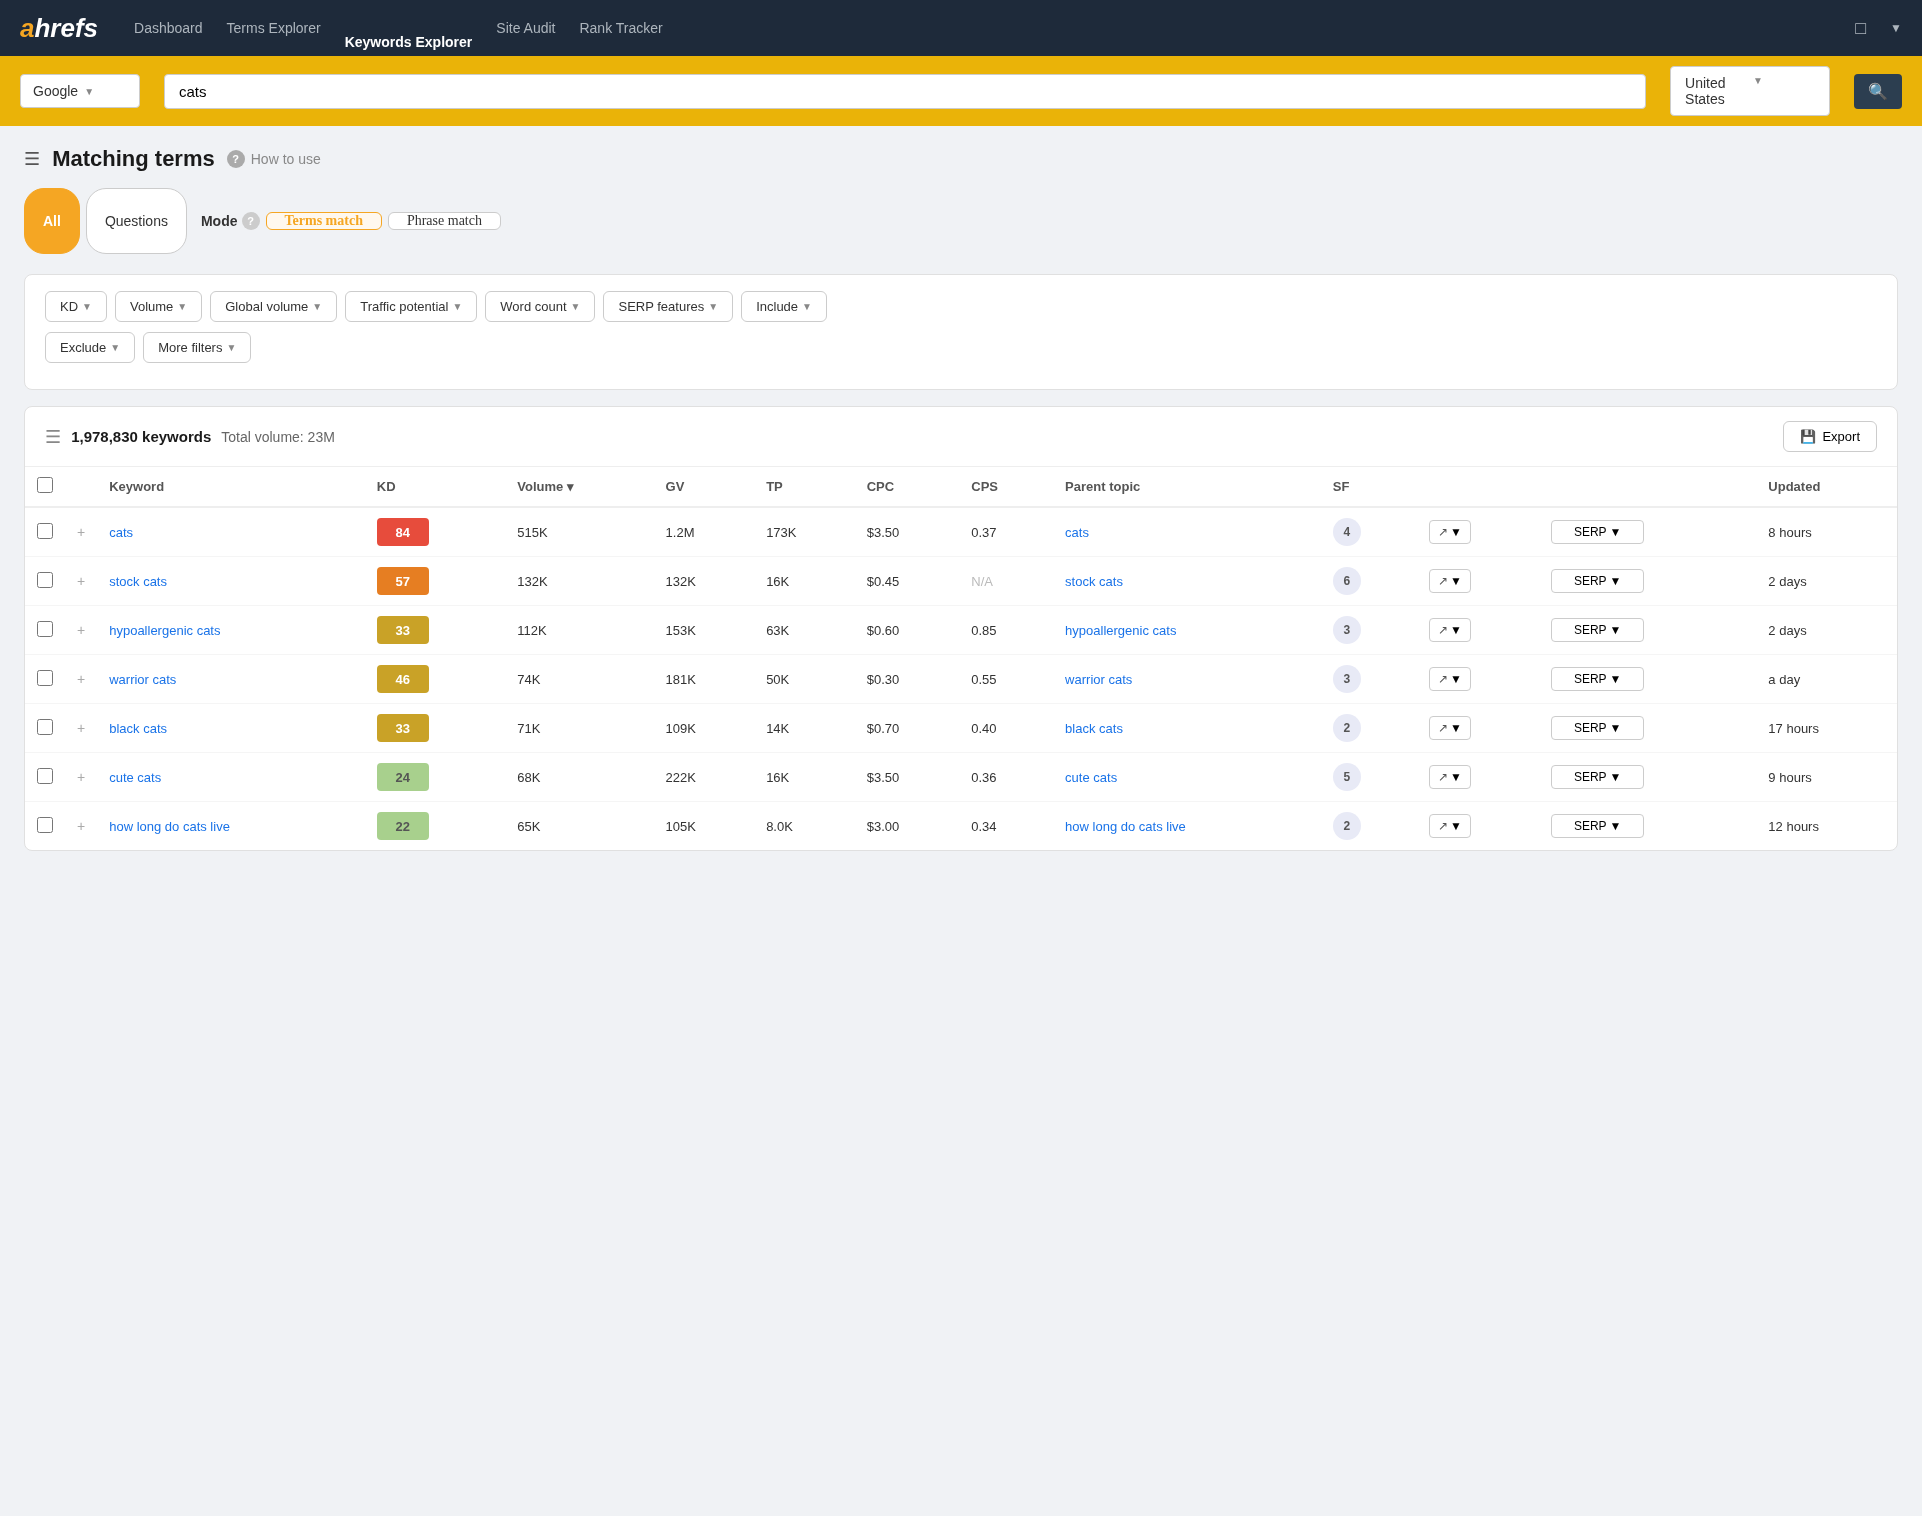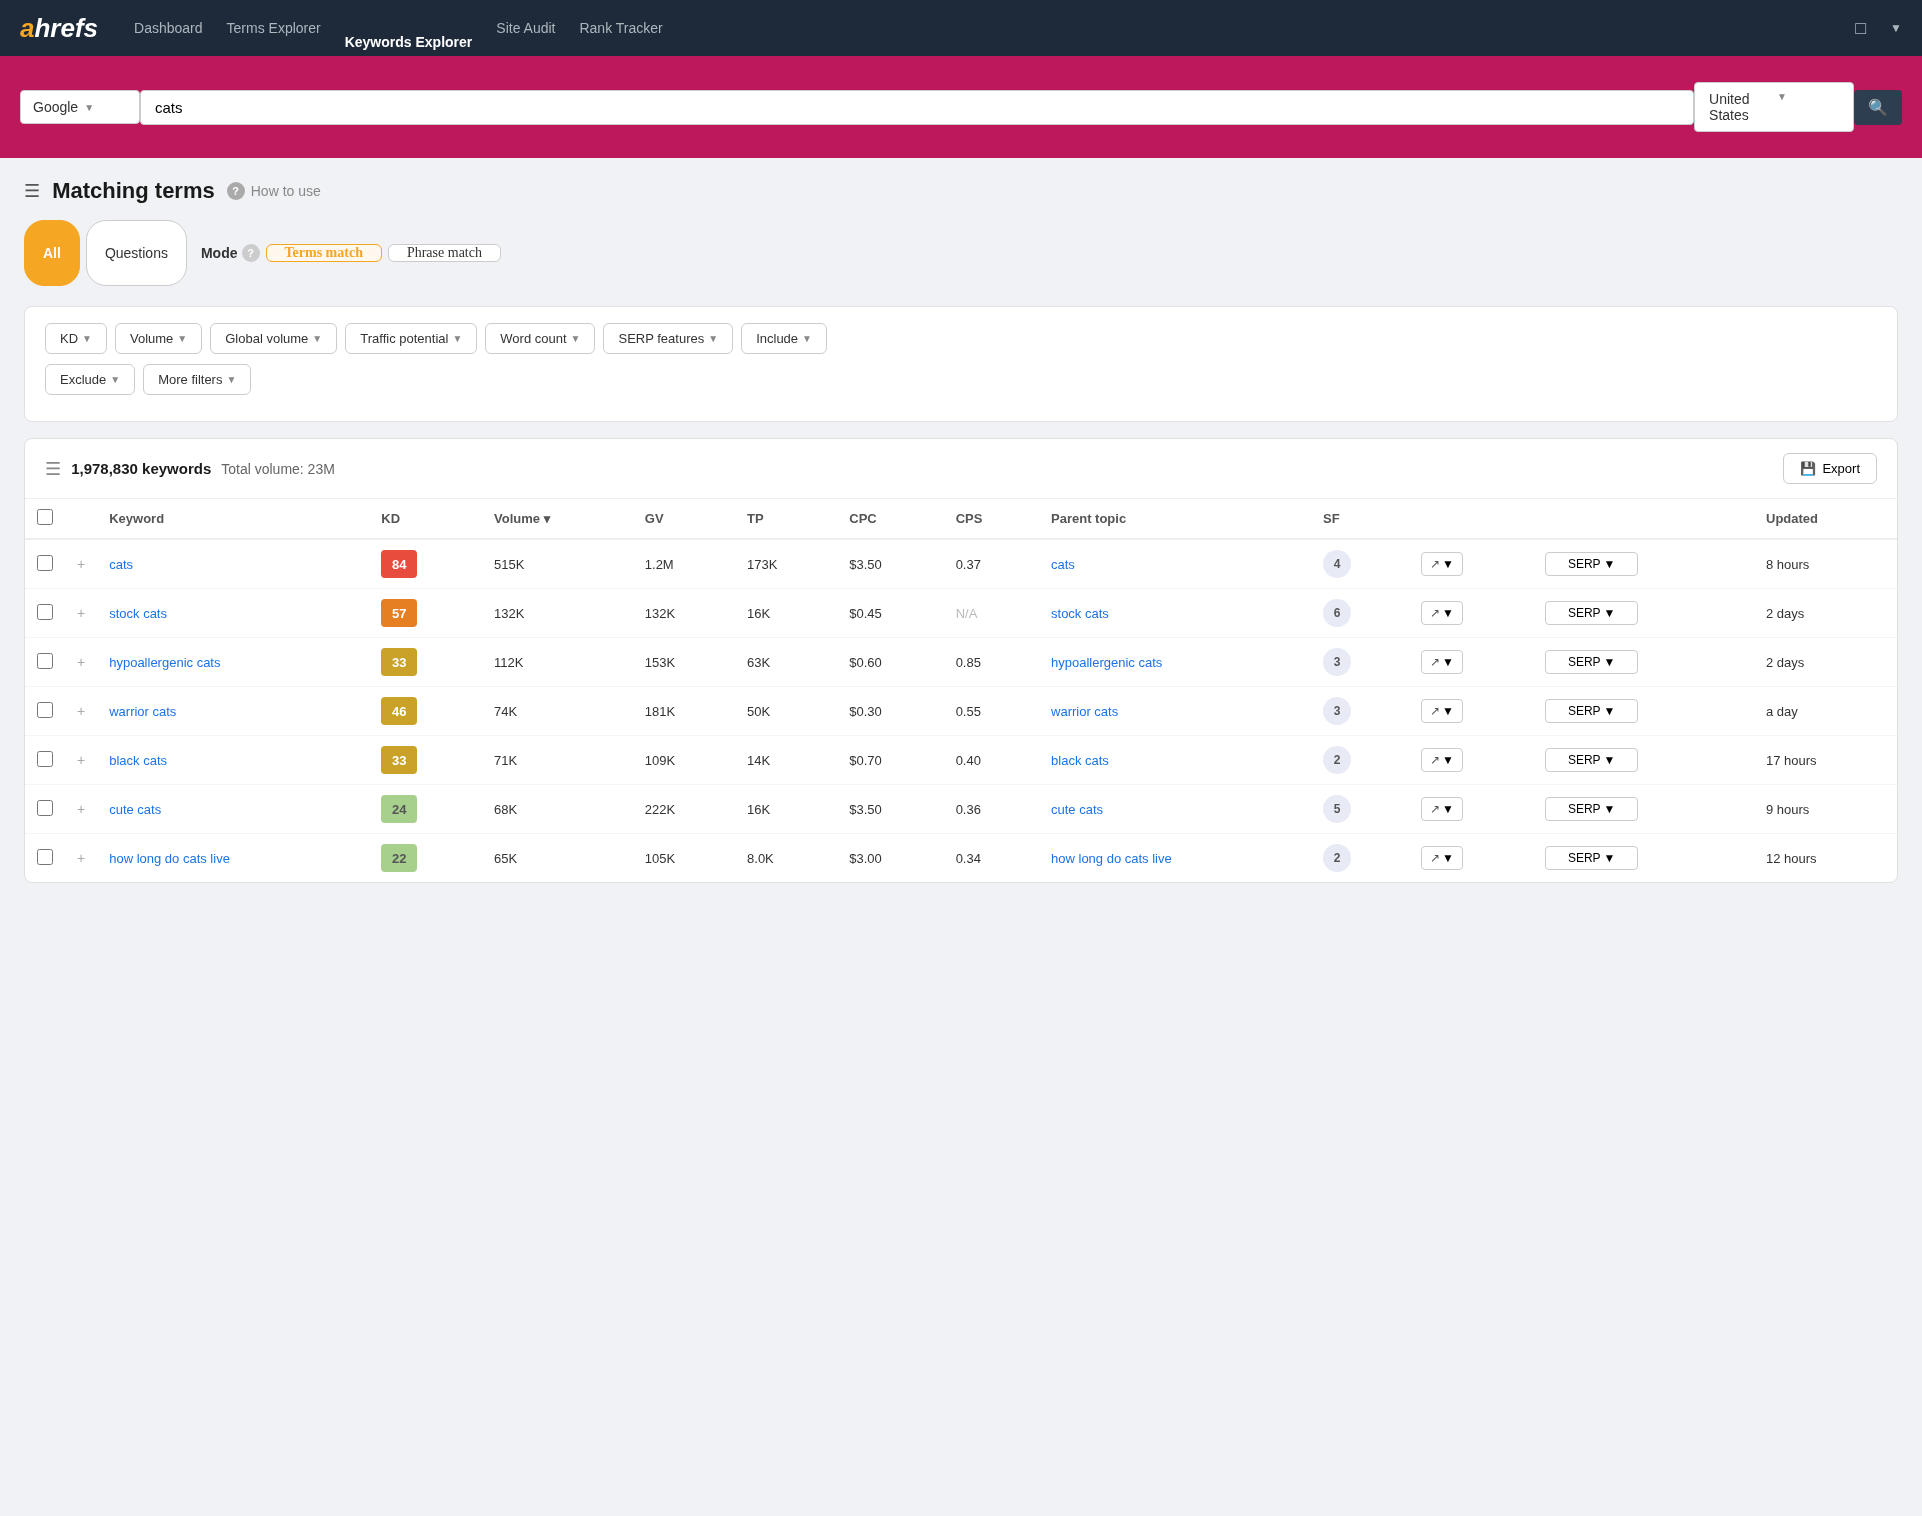--- a/index.html
+++ b/index.html
@@ -9,21 +9,21 @@
     .top-nav { background: #1e2a3a; display: flex; align-items: center; padding: 0 20px; height: 56px; gap: 24px; }
     .logo { display: flex; align-items: center; margin-right: 12px; }
     .logo-a { color: #f5a623; font-size: 26px; font-weight: 900; font-style: italic; }
     .logo-hrefs { color: #fff; font-size: 26px; font-weight: 700; font-style: italic; }
     .nav-link { color: #adb5bd; font-size: 14px; text-decoration: none; white-space: nowrap; cursor: pointer; padding: 4px 0; }
     .nav-link.active { color: #fff; font-weight: 600; margin-top: 28px; }
     .nav-spacer { flex: 1; }
     .nav-icon { color: #adb5bd; font-size: 18px; cursor: pointer; display: flex; align-items: center; }
 
     
-    .search-bar { background: #be185d; padding: 26px 20px; display: flex; align-items: center; gap: 0; }
+    .search-bar { background: #eab308; padding: 10px 20px; display: flex; align-items: center; gap: 24px; }
     .search-engine-select { background: #fff; border: 1px solid #ccc; border-radius: 4px; padding: 8px 12px; font-size: 14px; display: flex; align-items: center; gap: 6px; cursor: pointer; min-width: 120px; }
     .search-engine-select span { flex: 1; }
     .search-input { flex: 1; background: #fff; border: 1px solid #ccc; border-radius: 4px; padding: 8px 14px; font-size: 15px; outline: none; }
     .country-select { background: #fff; border: 1px solid #ccc; border-radius: 4px; padding: 8px 14px; font-size: 14px; display: flex; align-items: flex-start; gap: 6px; cursor: pointer; min-width: 160px; }
     .country-select span { flex: 1; }
     .search-btn { background: #2c3e50; border: none; color: #fff; padding: 8px 14px; border-radius: 4px; cursor: pointer; font-size: 16px; display: flex; align-items: center; justify-content: center; }
 
     
     .main { padding: 20px 24px; }
 
@@ -60,21 +60,21 @@
     table { width: 100%; border-collapse: collapse; }
     thead tr { border-bottom: 2px solid #eee; }
     th { padding: 10px 12px; text-align: left; font-size: 13px; font-weight: 600; color: #555; white-space: nowrap; }
     th.sortable { cursor: pointer; }
     td { padding: 10px 12px; font-size: 13px; color: #333; vertical-align: middle; border-bottom: 1px solid #f5f5f5; }
     tr:last-child td { border-bottom: none; }
 
     .checkbox-col { width: 30px; }
     .add-col { width: 24px; }
     .keyword-link { color: #1a73e8; text-decoration: none; cursor: pointer; }
-    .kd-badge { display: inline-flex; align-items: center; justify-content: center; width: 36px; height: 28px; border-radius: 4px; font-weight: 700; font-size: 13px; color: #fff; }
+    .kd-badge { display: inline-flex; align-items: center; justify-content: center; width: 52px; height: 28px; border-radius: 4px; font-weight: 700; font-size: 13px; color: #fff; }
     .kd-red { background: #e74c3c; }
     .kd-orange { background: #e67e22; }
     .kd-yellow { background: #c9a227; }
     .kd-light-green { background: #a8d08d; color: #555; }
     .na-text { color: #bbb; }
     .sf-badge { display: inline-flex; align-items: center; justify-content: center; width: 28px; height: 28px; border-radius: 50%; background: #e8eaf6; font-size: 12px; font-weight: 600; color: #555; }
 
     .serp-btn { background: #fff; border: 1px solid #ccc; border-radius: 4px; padding: 4px 22px; font-size: 12px; cursor: pointer; display: inline-flex; align-items: center; gap: 3px; }
     .trend-btn { background: #fff; border: 1px solid #ccc; border-radius: 4px; padding: 4px 8px; font-size: 12px; cursor: pointer; display: inline-flex; align-items: center; gap: 2px; }
     .trend-icon { color: #555; }

